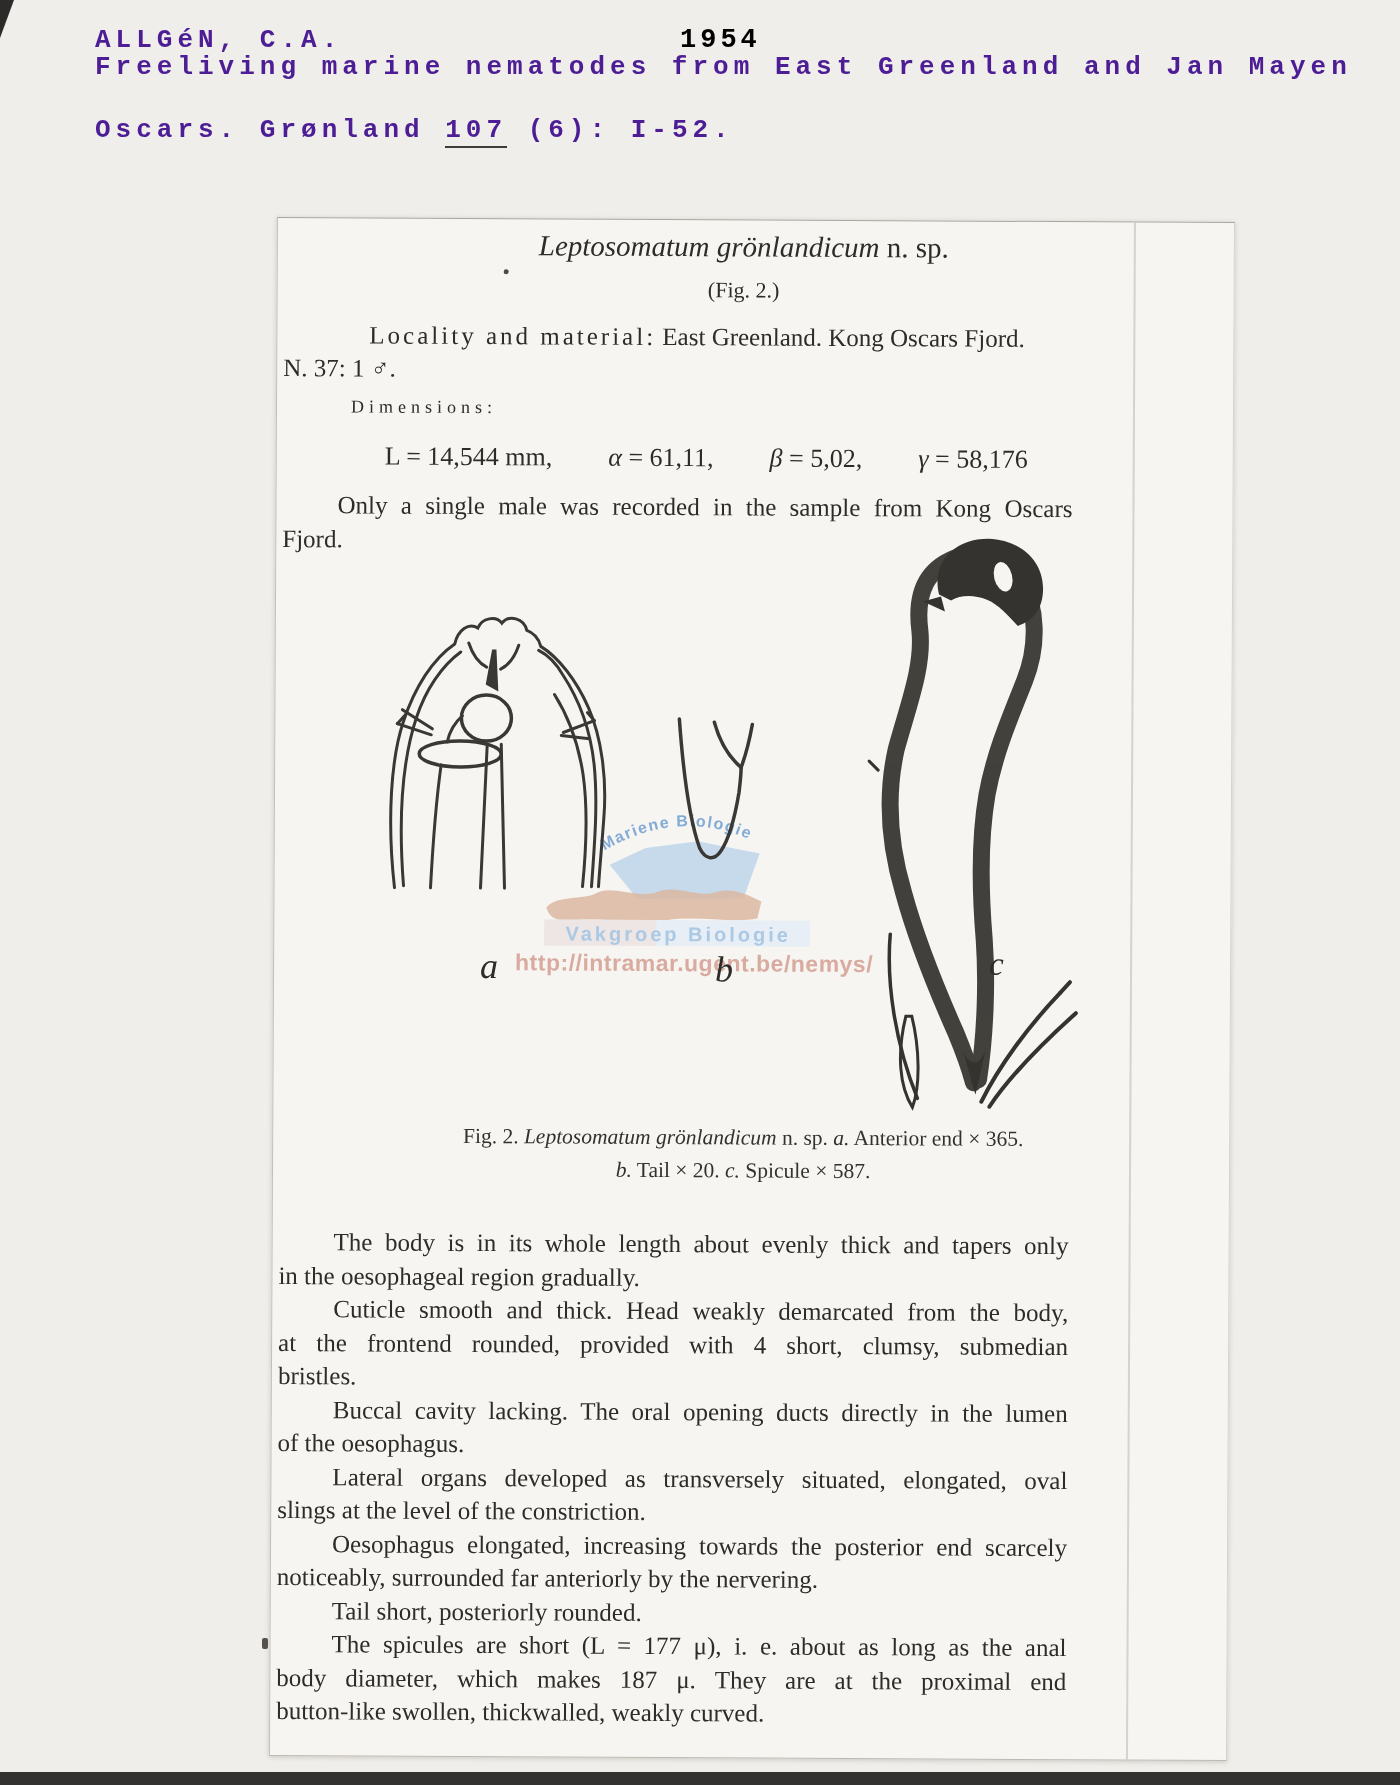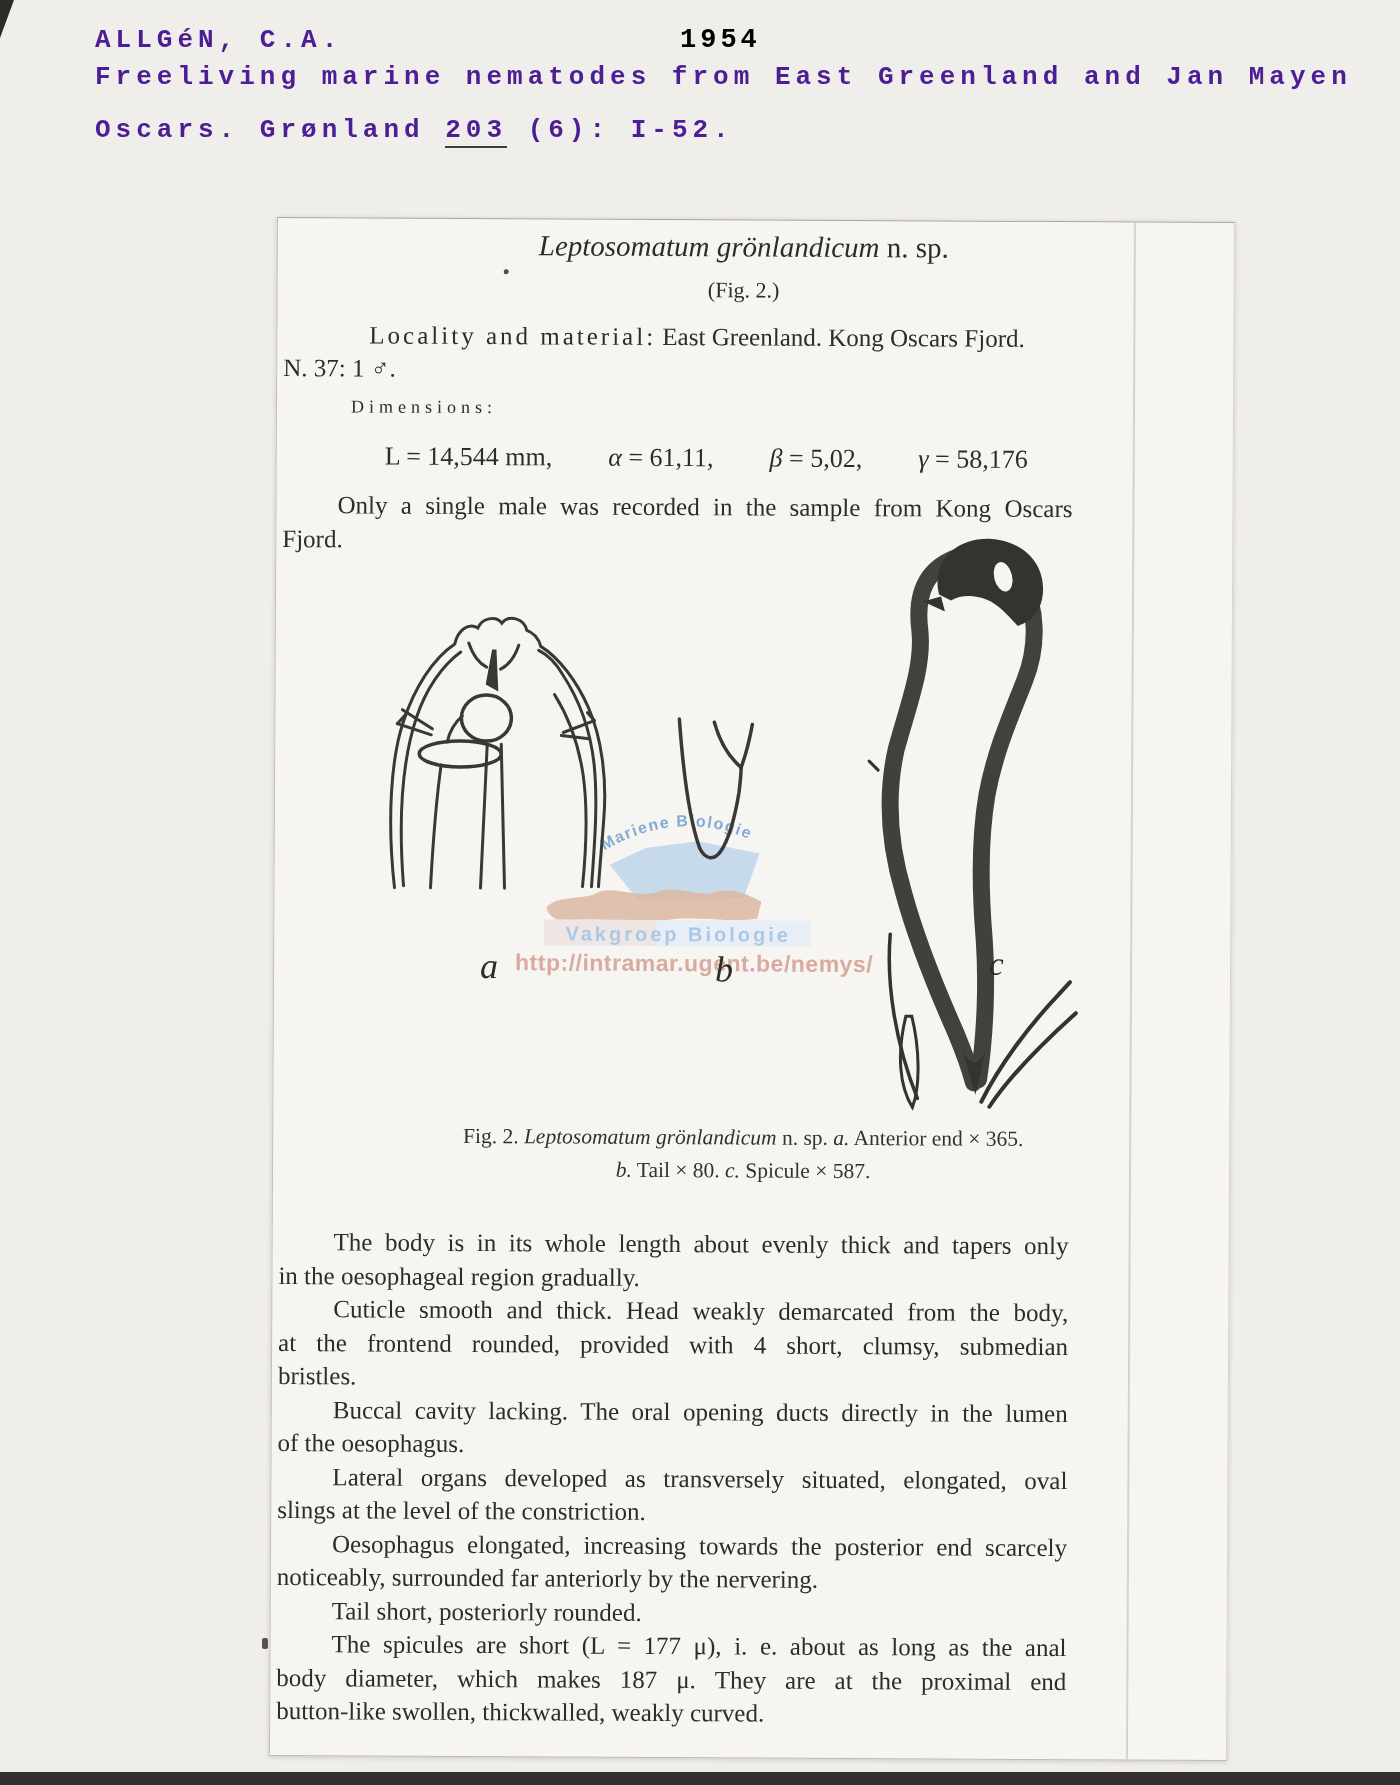--- a/index.html
+++ b/index.html
@@ -72,22 +72,22 @@
   .bottom-band{
     position:absolute;left:0;top:1772px;width:1400px;height:13px;background:#343230;
   }
   .edge-dot{position:absolute;left:262px;top:1638px;width:6px;height:11px;background:#56524c;border-radius:2px;}
 </style>
 </head>
 <body>
 
 <div class="typeline" style="top:25px">ALLGéN, C.A.</div>
 <div class="type-year">1954</div>
-<div class="typeline" style="top:62px">Freeliving marine nematodes from East Greenland and Jan Mayen</div>
-<div class="typeline" style="top:115px"><span>Oscars. Grønland </span><span class="vol-underline">203</span><span> (6): I-52.</span></div>
+<div class="typeline" style="top:52px">Freeliving marine nematodes from East Greenland and Jan Mayen</div>
+<div class="typeline" style="top:115px"><span>Oscars. Grønland </span><span class="vol-underline">107</span><span> (6): I-52.</span></div>
 
 <div class="clipping">
   <div class="crease"></div>
 
   <div class="species-title"><span class="it">Leptosomatum grönlandicum</span><span> n. sp.</span></div>
   <div class="dot-artifact"></div>
   <div class="fig-ref">(Fig. 2.)</div>
 
   <div class="locality">
     <div class="l1"><span class="spaced">Locality and material:</span><span> East Greenland. Kong Oscars Fjord.</span></div>
@@ -171,21 +171,21 @@
 
     <g font-family="Liberation Serif,DejaVu Serif,serif" font-style="italic" font-size="36" fill="#2e2c29">
       <text x="483" y="976">a</text>
       <text x="718" y="978">b</text>
       <text x="992" y="970" font-size="33">c</text>
     </g>
   </svg>
 
   <div class="caption">
       <div><span>Fig. 2.  </span><span class="it">Leptosomatum grönlandicum</span><span> n. sp.  </span><span class="it">a.</span><span> Anterior end × 365.</span></div>
-      <div><span class="it">b.</span><span> Tail × 80. </span><span class="it">c.</span><span> Spicule × 587.</span></div>
+      <div><span class="it">b.</span><span> Tail × 20. </span><span class="it">c.</span><span> Spicule × 587.</span></div>
     </div>
 
   <div class="textblock bodytext">
       <div>
         <div class="tline indent jst">The body is in its whole length about evenly thick and tapers only</div>
         <div class="tline">in the oesophageal region gradually.</div>
       </div>
       <div>
         <div class="tline indent jst">Cuticle smooth and thick. Head weakly demarcated from the body,</div>
         <div class="tline jst">at the frontend rounded, provided with 4 short, clumsy, submedian</div>

